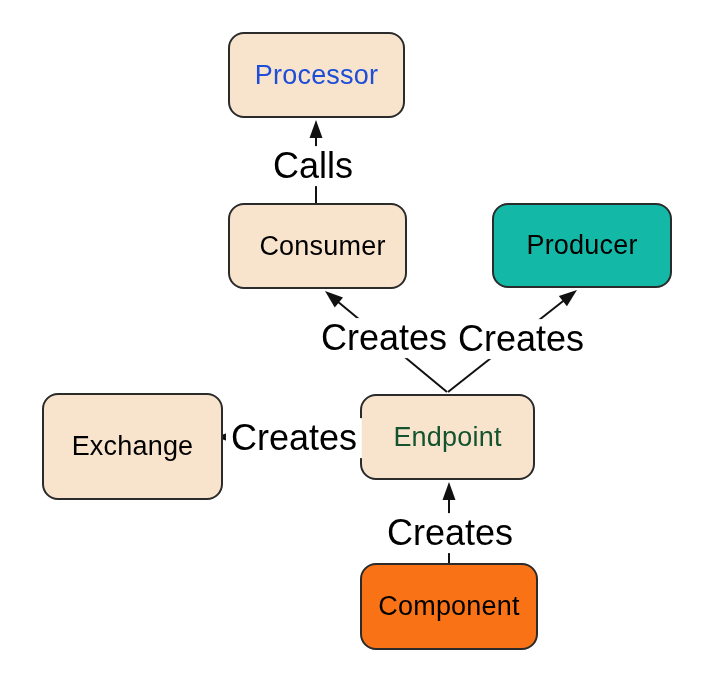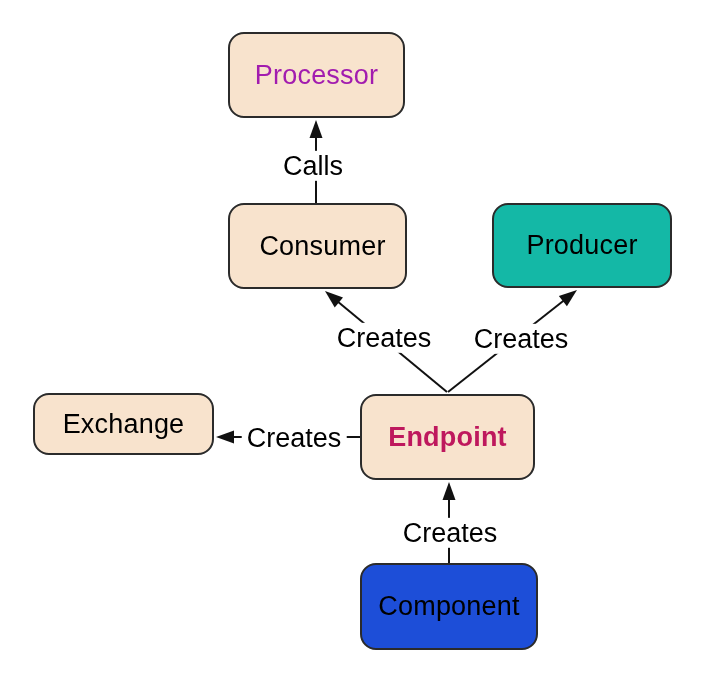--- a/index.html
+++ b/index.html
@@ -31,21 +31,21 @@
     justify-content: center;
     font-size: 27px;
     line-height: 1;
     letter-spacing: 0.2px;
   }
   .edge-label {
     position: absolute;
     transform: translate(-50%, -50%);
     background: #ffffff;
     padding: 1px 5px;
-    font-size: 27px;
+    font-size: 36px;
     line-height: 1.05;
     white-space: nowrap;
   }
 </style>
 </head>
 <body>
 
 <div id="canvas" style="width: 702px; height: 674px; background: rgb(255, 255, 255);">
   <svg id="edges-svg" xmlns="http://www.w3.org/2000/svg">
       <line x1="316" y1="203" x2="316" y2="136" stroke="#111111" stroke-width="2"></line>
@@ -53,36 +53,36 @@
       <line x1="447" y1="392" x2="337.3245979476192" y2="301.20315075991425" stroke="#111111" stroke-width="2"></line>
       <polygon points="325,291 343.0102026872868,297.47167668868326 334.72014269485646,307.48541252112386" fill="#111111"></polygon>
       <line x1="448" y1="392" x2="564.4493505348659" y2="299.92376934452466" stroke="#111111" stroke-width="2"></line>
       <polygon points="577,290 566.9120506479372,306.262941857801 558.8489880555109,296.0655391673795" fill="#111111"></polygon>
       <line x1="360" y1="437" x2="232" y2="437" stroke="#111111" stroke-width="2"></line>
       <polygon points="216,437 234,430.5 234,443.5" fill="#111111"></polygon>
       <line x1="449" y1="563" x2="449" y2="498" stroke="#111111" stroke-width="2"></line>
       <polygon points="449,482 455.5,500 442.5,500" fill="#111111"></polygon>
     </svg>
   <div id="nodes-layer">
-      <div class="node" style="left: 228px; top: 32px; width: 177px; height: 86px; background: rgb(248, 227, 205); border: 2px solid rgb(43, 43, 43); color: #a21caf;">
+      <div class="node" style="left: 228px; top: 32px; width: 177px; height: 86px; background: rgb(248, 227, 205); border: 2px solid rgb(43, 43, 43); color: #1d4ed8;">
         <span>Processor</span>
       </div>
       <div class="node" style="left: 228px; top: 203px; width: 179px; height: 86px; background: rgb(248, 227, 205); border: 2px solid rgb(43, 43, 43); color: rgb(0, 0, 0); padding-left: 10px;">
         <span>Consumer</span>
       </div>
       <div class="node" style="left: 492px; top: 203px; width: 180px; height: 85px; background: #14b8a6; border: 2px solid rgb(43, 43, 43); color: rgb(0, 0, 0);">
         <span>Producer</span>
       </div>
-      <div class="node" style="left: 33px; top: 393px; width: 181px; height: 62px; background: rgb(248, 227, 205); border: 2px solid rgb(43, 43, 43); color: rgb(0, 0, 0); justify-content: center;">
+      <div class="node" style="left: 42px; top: 393px; width: 181px; height: 107px; background: rgb(248, 227, 205); border: 2px solid rgb(43, 43, 43); color: rgb(0, 0, 0); justify-content: center;">
         <span>Exchange</span>
       </div>
-      <div class="node" style="left: 360px; top: 394px; width: 175px; height: 86px; background: rgb(248, 227, 205); border: 2px solid rgb(43, 43, 43); color: #be185d; font-weight: bold;">
+      <div class="node" style="left: 360px; top: 394px; width: 175px; height: 86px; background: rgb(248, 227, 205); border: 2px solid rgb(43, 43, 43); color: #14532d;">
         <span>Endpoint</span>
       </div>
-      <div class="node" style="left: 360px; top: 563px; width: 178px; height: 87px; background: #1d4ed8; border: 2px solid rgb(43, 43, 43); color: rgb(0, 0, 0);">
+      <div class="node" style="left: 360px; top: 563px; width: 178px; height: 87px; background: #f97316; border: 2px solid rgb(43, 43, 43); color: rgb(0, 0, 0);">
         <span>Component</span>
       </div>
     </div>
   <div id="labels-layer">
       <div class="edge-label" style="left: 313px; top: 166px; color: rgb(0, 0, 0);">Calls</div>
       <div class="edge-label" style="left: 384px; top: 338px; color: rgb(0, 0, 0);">Creates</div>
       <div class="edge-label" style="left: 521px; top: 339px; color: rgb(0, 0, 0);">Creates</div>
       <div class="edge-label" style="left: 294px; top: 438px; color: rgb(0, 0, 0);">Creates</div>
       <div class="edge-label" style="left: 450px; top: 533px; color: rgb(0, 0, 0);">Creates</div>
     </div>

